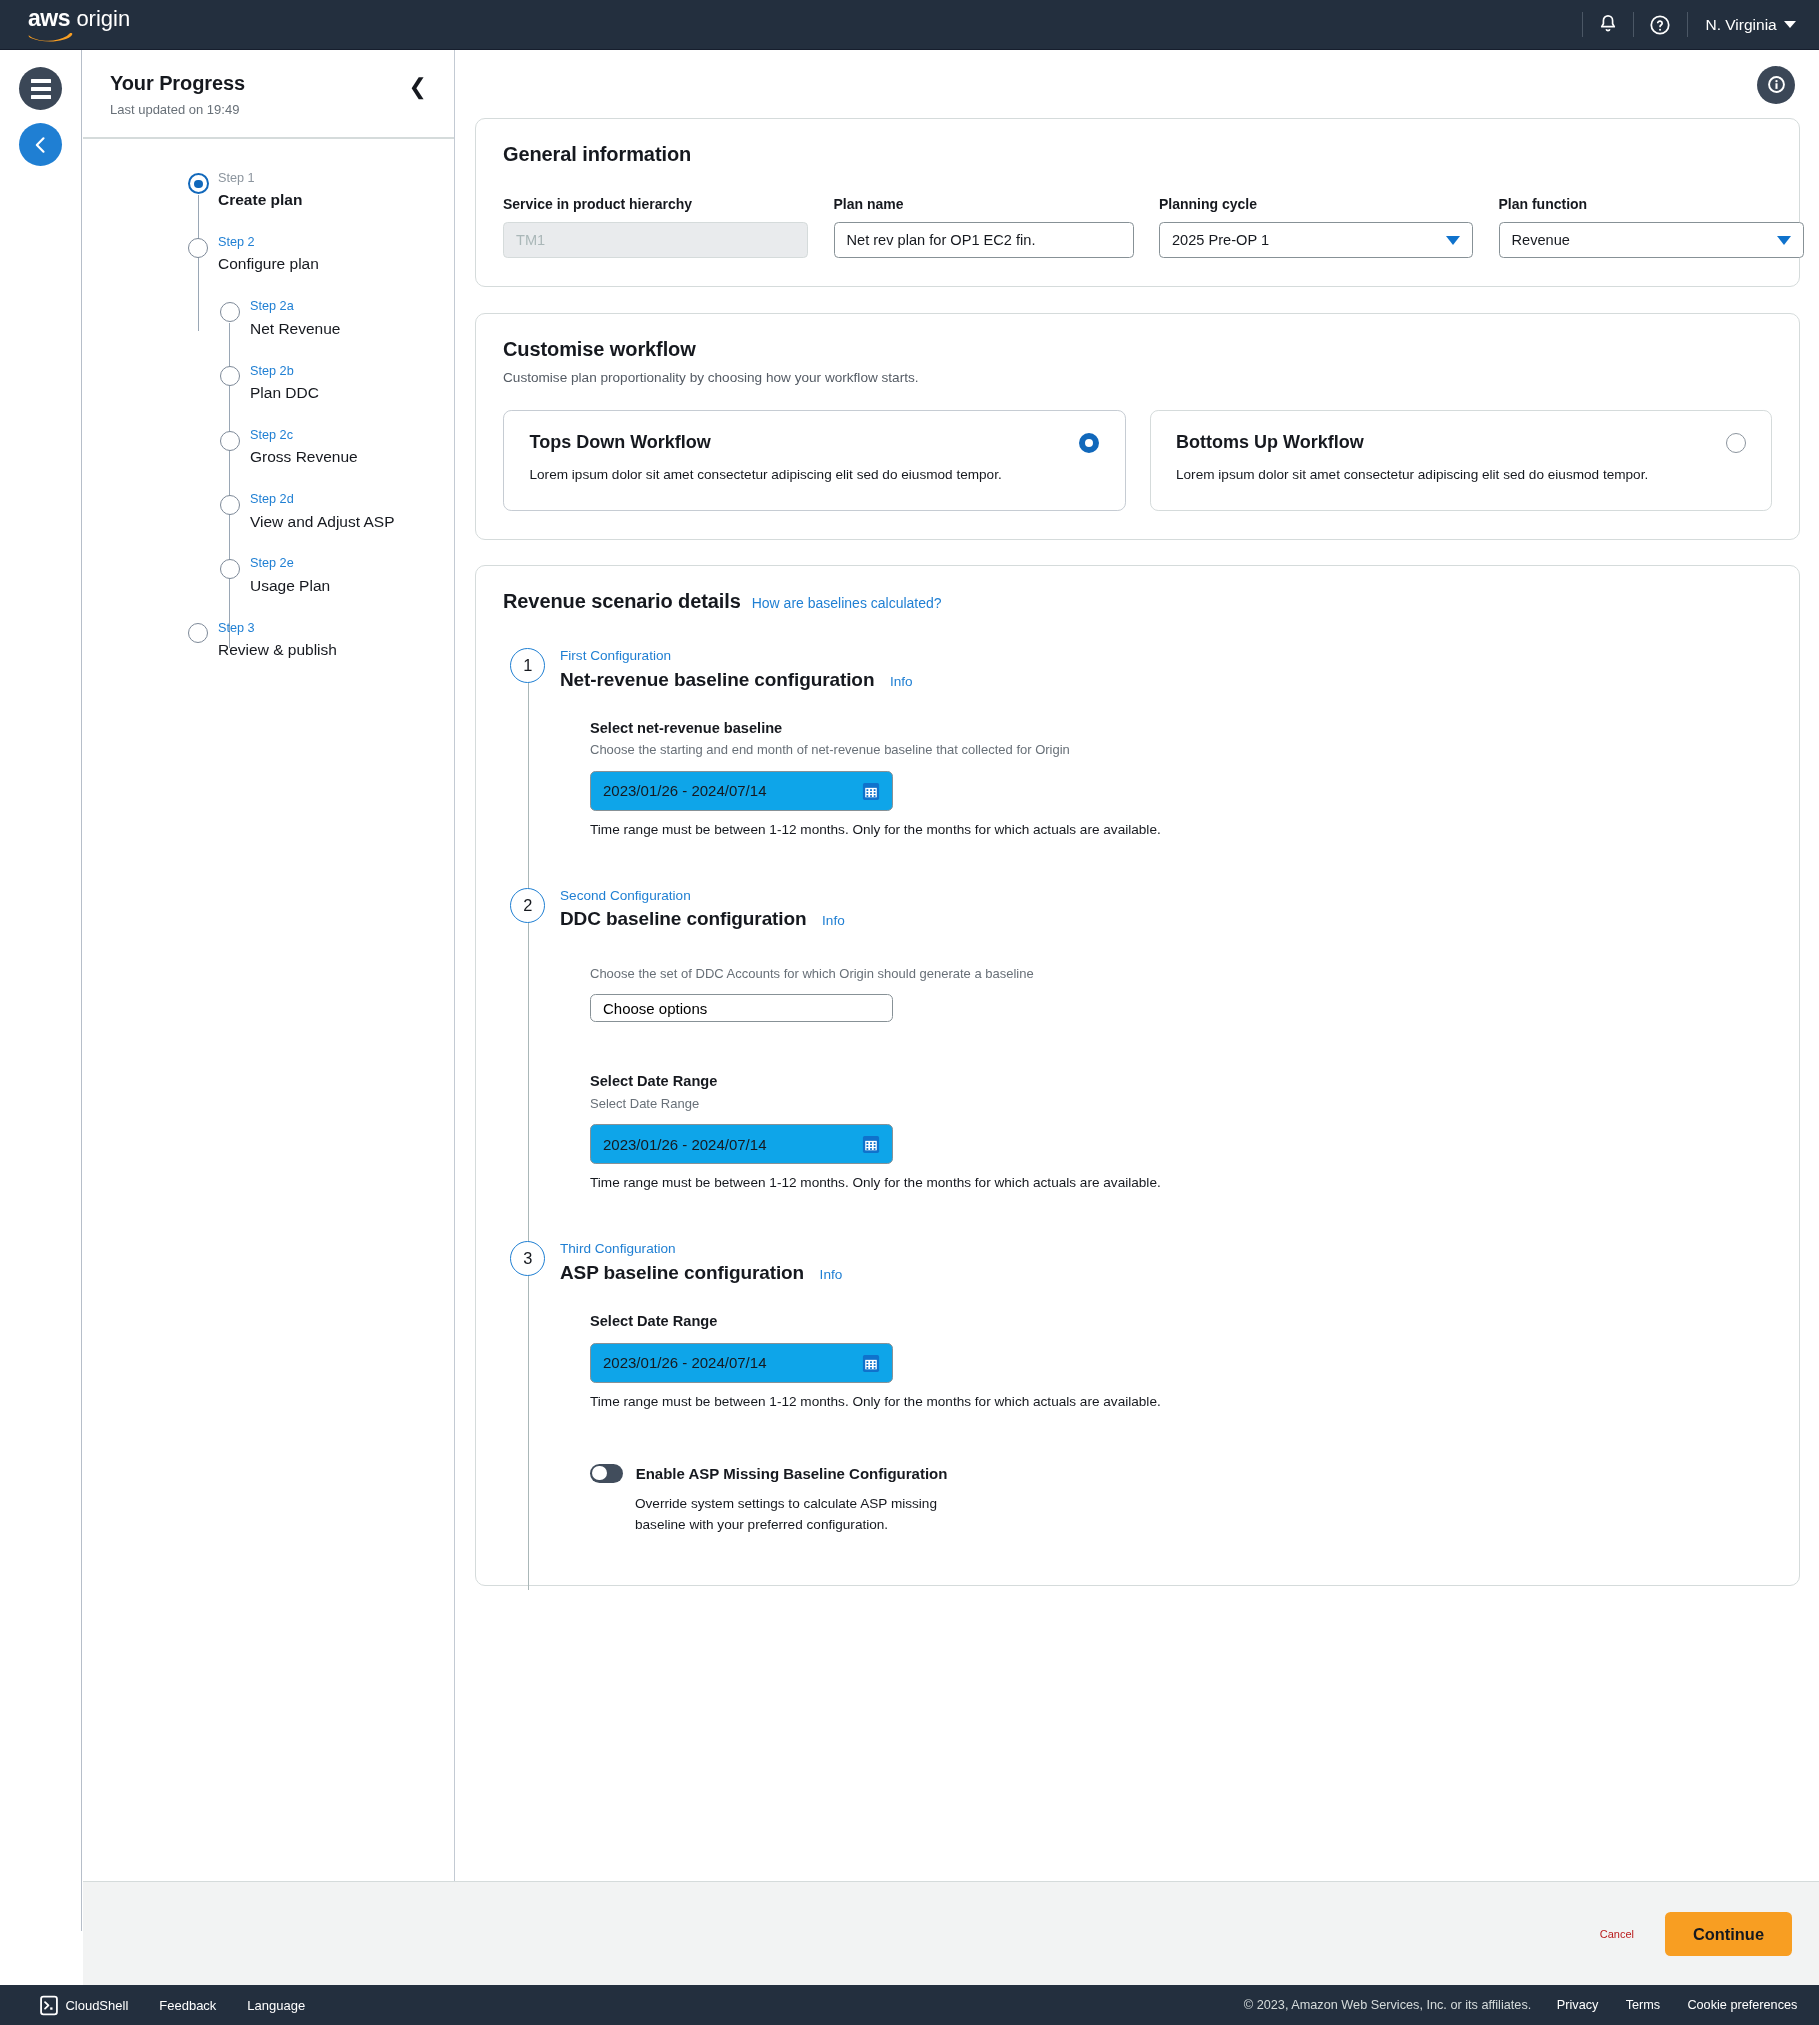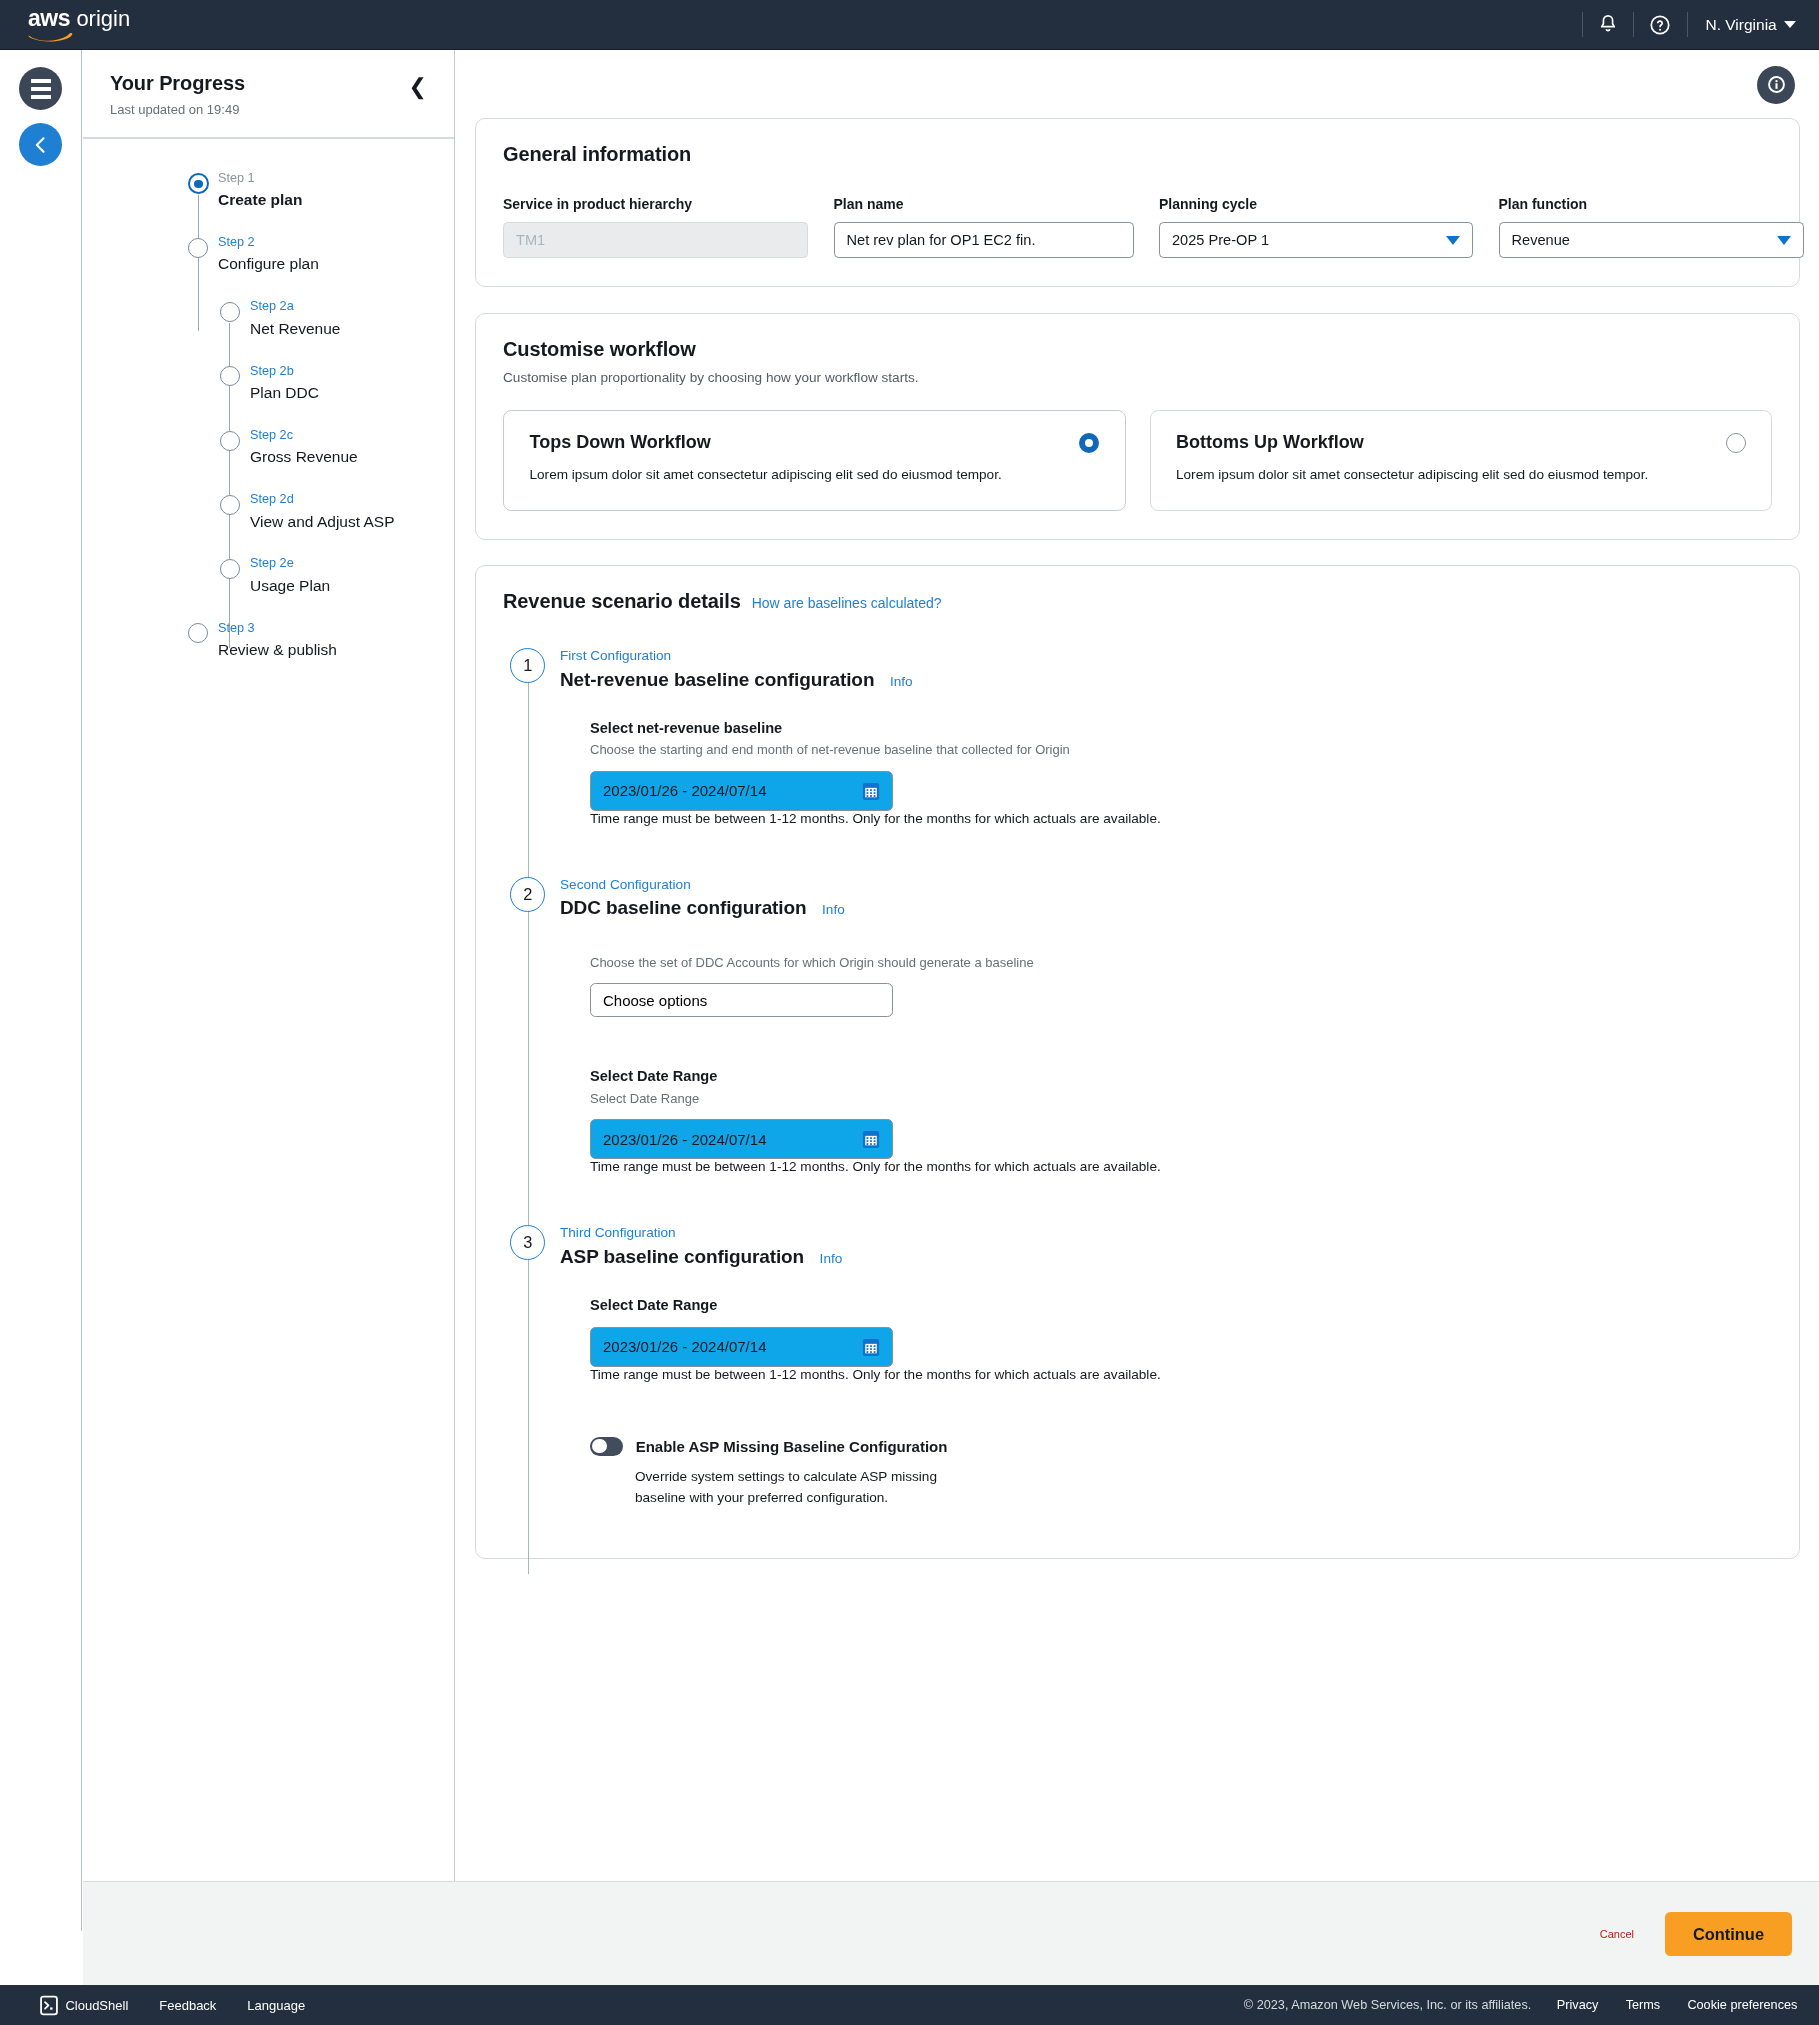--- a/index.html
+++ b/index.html
@@ -158,25 +158,25 @@
   .cfg-body { padding-left: 30px; padding-top: 29px; }
   .fld-label { font-size: 14.6px; font-weight: 700; color: #16191f; }
   .fld-hint { font-size: 13px; color: #687078; margin-top: 6.4px; }
   .date-ctrl {
     margin-top: 13.6px; width: 303px; height: 40px; border: 1.4px solid #879196; border-radius: 5.5px;
     display: flex; align-items: center; padding: 0 12px; font-size: 15px; color: #16191f;
     background: #0ea5e9; position: relative; cursor: pointer;
   }
   .cal-icon { position: absolute; right: 12px; width: 18px; height: 20px; }
   .select-ctrl {
-    margin-top: 13.6px; width: 303px; height: 34px; border: 1.4px solid #879196; border-radius: 5.5px;
+    margin-top: 13.6px; width: 303px; height: 28px; border: 1.4px solid #879196; border-radius: 5.5px;
     display: flex; align-items: center; padding: 0 12px; font-size: 15px;
     background: #ffffff; position: relative; cursor: pointer;
   }
-  .note { font-size: 13.6px; color: #16191f; margin-top: 0; }
+  .note { font-size: 13.6px; color: #16191f; margin-top: 11px; }
   .gap-lg { height: 51px; }
 
   .toggle-row { display: flex; align-items: center; gap: 12.7px; margin-top: 55px; }
   .toggle {
     width: 33px; height: 19px; border-radius: 9.6px; background: #414d5c; position: relative; cursor: pointer;
   }
   .toggle .knob {
     position: absolute; left: 2.3px; top: 2.3px; width: 14.6px; height: 14.6px; border-radius: 50%;
     background: #ffffff;
   }

